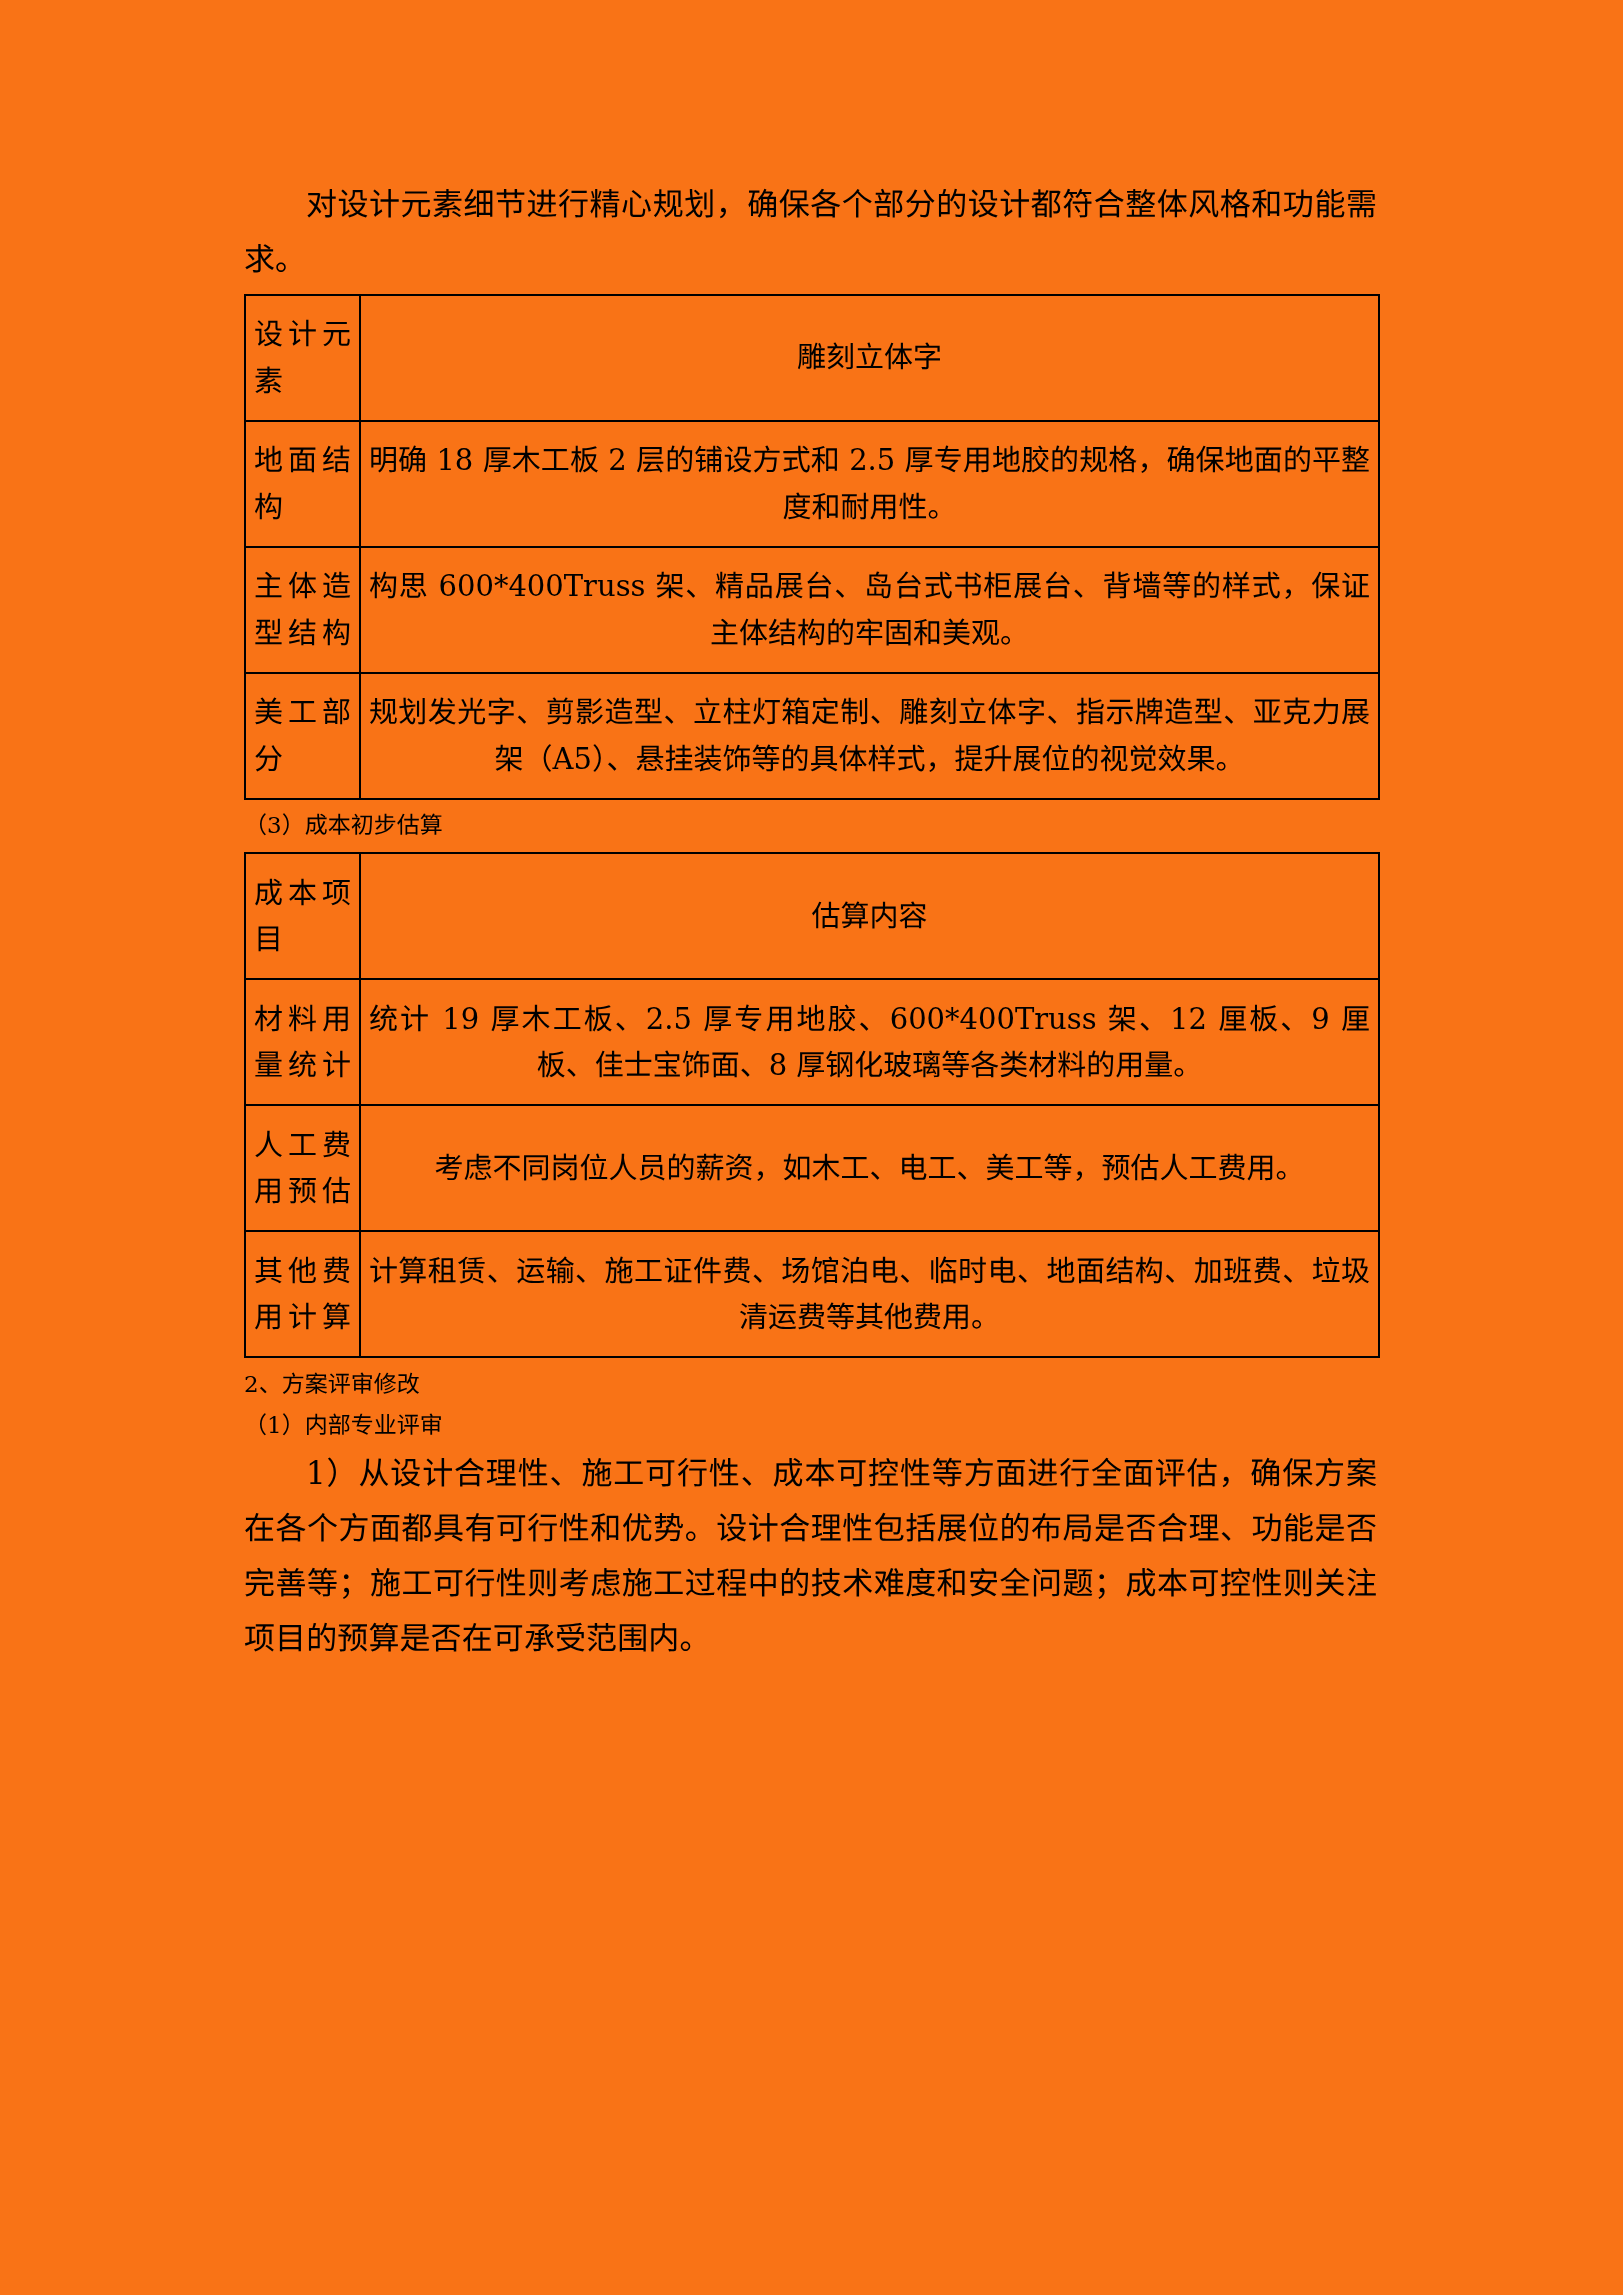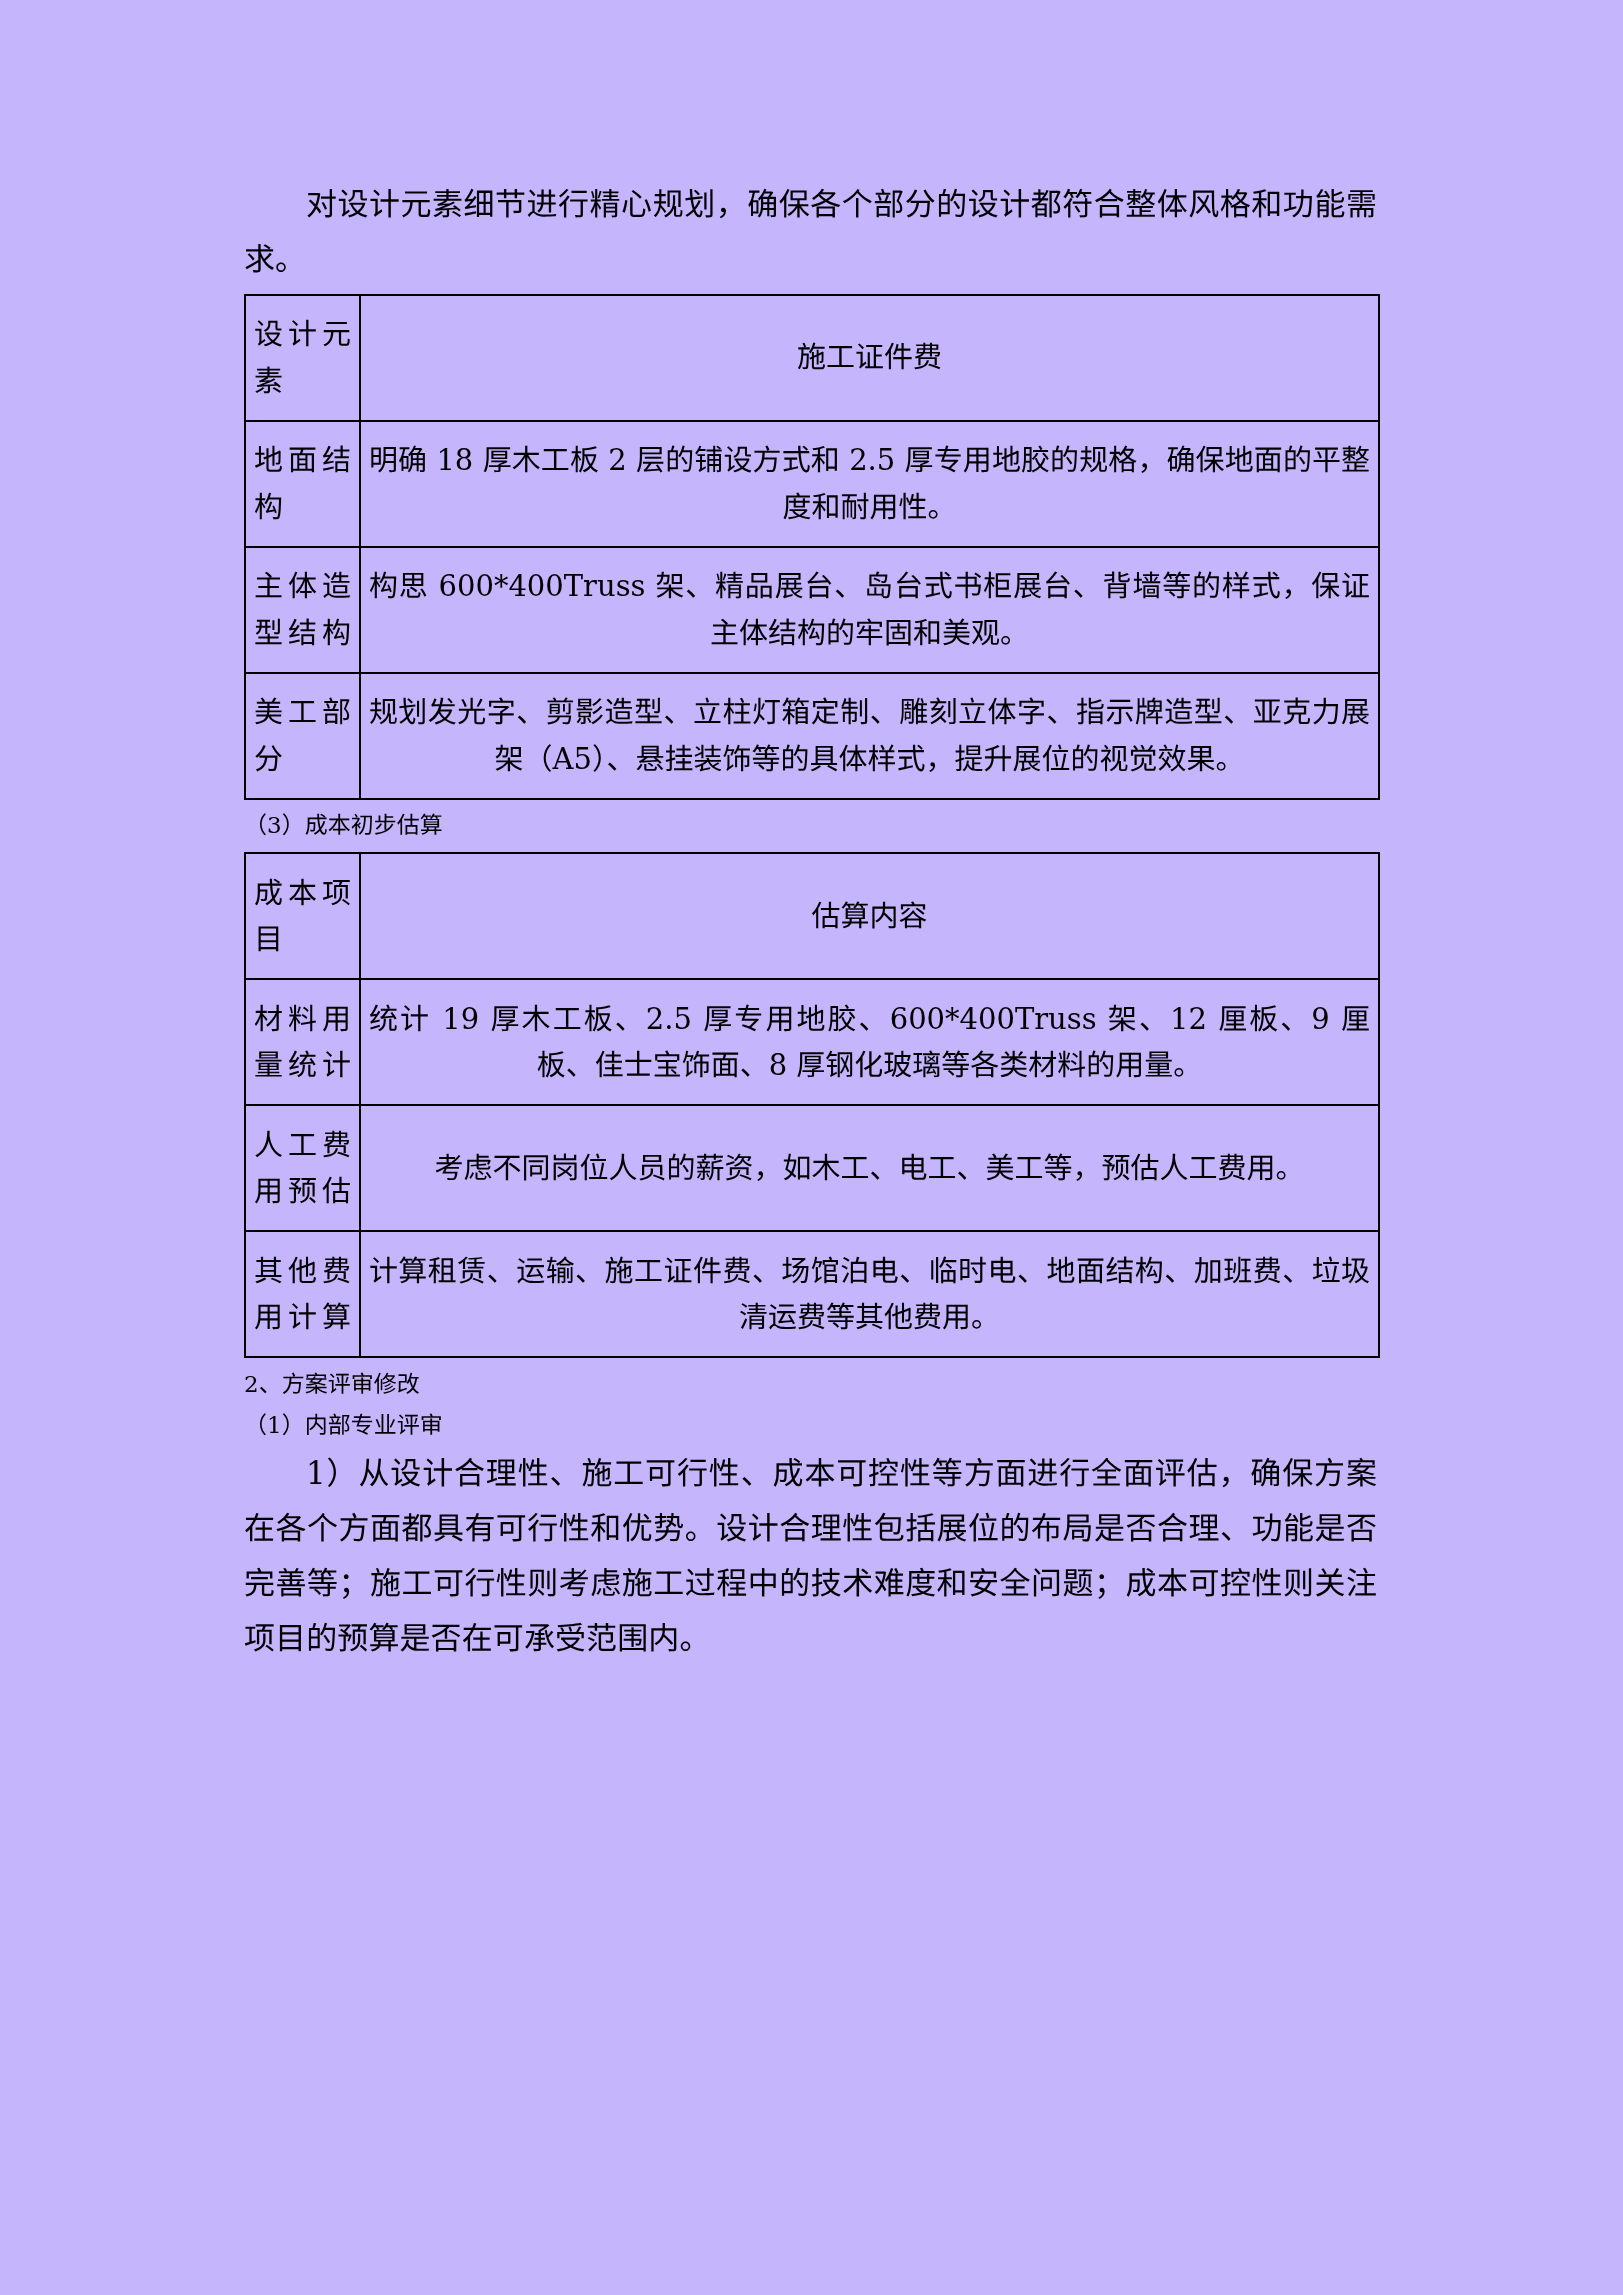--- a/index.html
+++ b/index.html
@@ -14,21 +14,21 @@
     font-family: "DejaVu Serif", "Liberation Serif", serif;
     color: #000000;
     -webkit-font-smoothing: antialiased;
   }
   .page {
     position: relative;
     width: 1623px;
     height: 2295px;
     box-sizing: border-box;
     padding: 177px 246px 0 244px;
-    background: #c4b5fd;
+    background: #f97316;
   }
 
   
   .para {
     font-size: 31px;
     line-height: 1.78;
     text-align: justify;
     text-justify: inter-ideograph;
     text-indent: 2em;
     margin: 0 0 2.6px 0;
@@ -99,21 +99,21 @@
   <p class="para">对设计元素细节进行精心规划，确保各个部分的设计都符合整体风格和功能需求。</p>
 
   <table class="doc-table">
     <colgroup>
         <col class="c1">
         <col class="c2">
       </colgroup>
     <tbody>
       <tr class="tall">
         <td class="label-cell">设计元素</td>
-        <td class="header-cell">施工证件费</td>
+        <td class="header-cell">雕刻立体字</td>
       </tr>
       <tr class="tall">
         <td class="label-cell">地面结构</td>
         <td class="content-cell center-last">明确 18 厚木工板 2 层的铺设方式和 2.5 厚专用地胶的规格，确保地面的平整度和耐用性。</td>
       </tr>
       <tr class="tall">
         <td class="label-cell">主体造型结构</td>
         <td class="content-cell center-last">构思 600*400Truss 架、精品展台、岛台式书柜展台、背墙等的样式，保证主体结构的牢固和美观。</td>
       </tr>
       <tr class="tall">

